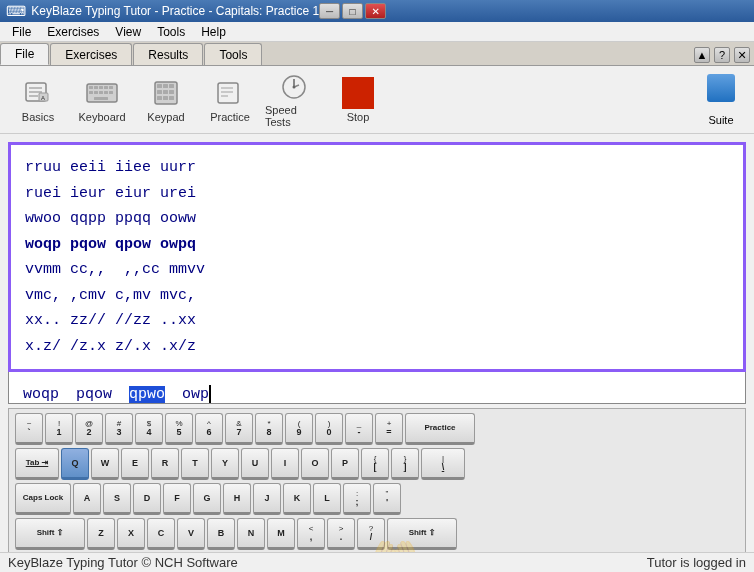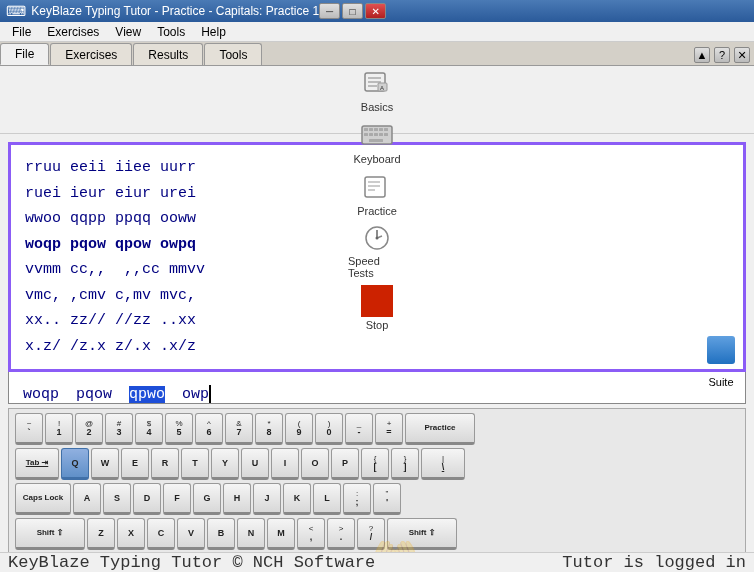--- a/index.html
+++ b/index.html
@@ -75,21 +75,20 @@
 
     
     #toolbar {
       background: #f0f0f0;
       height: 68px;
       border-bottom: 1px solid #ccc;
       display: flex;
       align-items: center;
       padding: 0 8px;
       gap: 4px;
-      flex-direction: column;
     }
     .tool-btn {
       width: 60px; height: 58px;
       display: flex; flex-direction: column; align-items: center; justify-content: center;
       border: 1px solid transparent;
       border-radius: 3px;
       cursor: pointer;
       gap: 2px;
       font-size: 11px;
       color: #333;
@@ -180,23 +179,22 @@
 
     
     #status-bar {
       position: absolute;
       bottom: 0; left: 0; right: 0;
       height: 20px;
       background: #f0f0f0;
       border-top: 1px solid #ccc;
       display: flex; align-items: center;
       padding: 0 8px;
-      font-size: 17px;
+      font-size: 13px;
       color: #333;
-      font-family: Liberation Mono, monospace;
     }
     #status-bar .status-right { margin-left: auto; }
     .icon-stop-sq {
       width: 32px; height: 32px;
       background: #cc2200;
     }
     .icon-suite-grid {
       width: 28px; height: 28px;
       background: linear-gradient(to bottom, #60a0e0, #2070c0);
       border-radius: 3px;
@@ -272,20 +270,37 @@
         <rect x="8" y="10" width="4" height="3" rx="0.5" fill="#aaa"></rect>
         <rect x="13" y="10" width="4" height="3" rx="0.5" fill="#aaa"></rect>
         <rect x="18" y="10" width="4" height="3" rx="0.5" fill="#aaa"></rect>
         <rect x="23" y="10" width="4" height="3" rx="0.5" fill="#aaa"></rect>
         <rect x="8" y="16" width="14" height="3" rx="0.5" fill="#aaa"></rect>
       </svg>
     </div>
     <span class="tool-btn-label">Keyboard</span>
   </div>
 
+  <div class="tool-btn">
+    <div class="tb-icon">
+      <svg width="28" height="28" viewBox="0 0 28 28">
+        <rect x="3" y="3" width="22" height="22" rx="2" fill="#d0d0d0" stroke="#888" stroke-width="1.5"></rect>
+        <rect x="5" y="5" width="5" height="4" rx="0.5" fill="#aaa"></rect>
+        <rect x="11" y="5" width="5" height="4" rx="0.5" fill="#aaa"></rect>
+        <rect x="17" y="5" width="5" height="4" rx="0.5" fill="#aaa"></rect>
+        <rect x="5" y="11" width="5" height="4" rx="0.5" fill="#aaa"></rect>
+        <rect x="11" y="11" width="5" height="4" rx="0.5" fill="#aaa"></rect>
+        <rect x="17" y="11" width="5" height="4" rx="0.5" fill="#aaa"></rect>
+        <rect x="5" y="17" width="5" height="4" rx="0.5" fill="#aaa"></rect>
+        <rect x="11" y="17" width="5" height="4" rx="0.5" fill="#aaa"></rect>
+        <rect x="17" y="17" width="5" height="4" rx="0.5" fill="#aaa"></rect>
+      </svg>
+    </div>
+    <span class="tool-btn-label">Keypad</span>
+  </div>
 
   <div class="tool-btn">
     <div class="tb-icon">
       <svg width="28" height="28" viewBox="0 0 28 28">
         <rect x="2" y="4" width="20" height="20" rx="2" fill="none" stroke="#888" stroke-width="1.5"></rect>
         <line x1="5" y1="9" x2="17" y2="9" stroke="#bbb" stroke-width="1.5"></line>
         <line x1="5" y1="13" x2="17" y2="13" stroke="#bbb" stroke-width="1.5"></line>
         <line x1="5" y1="17" x2="12" y2="17" stroke="#bbb" stroke-width="1.5"></line>
       </svg>
     </div>

